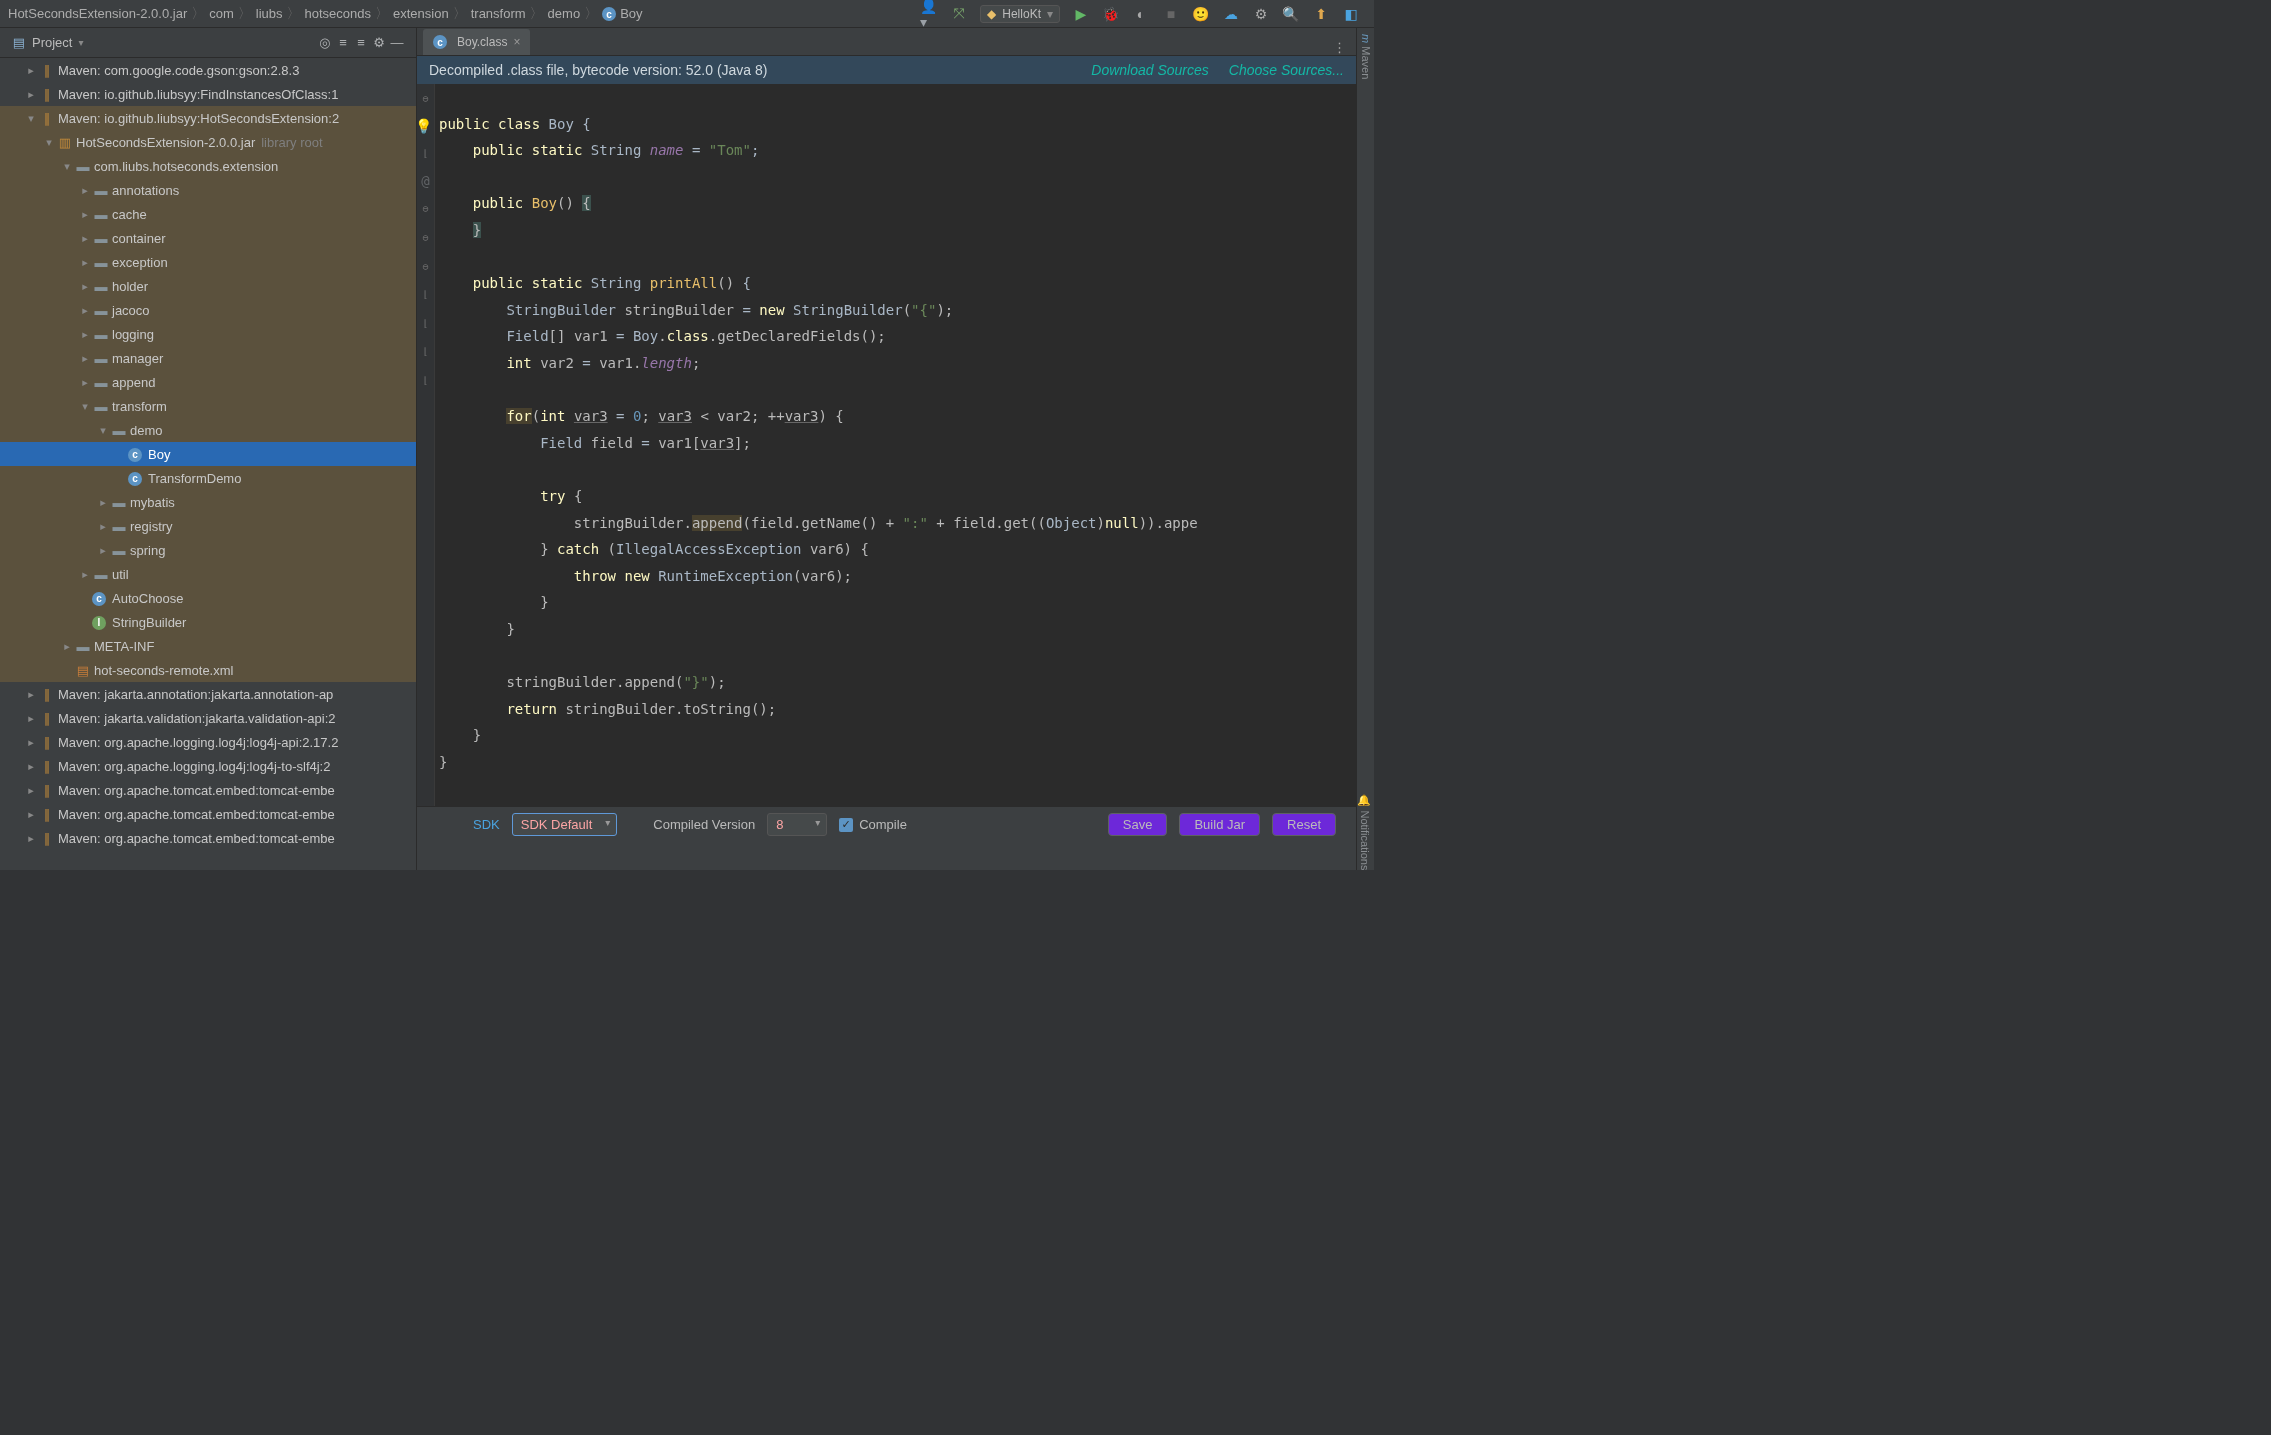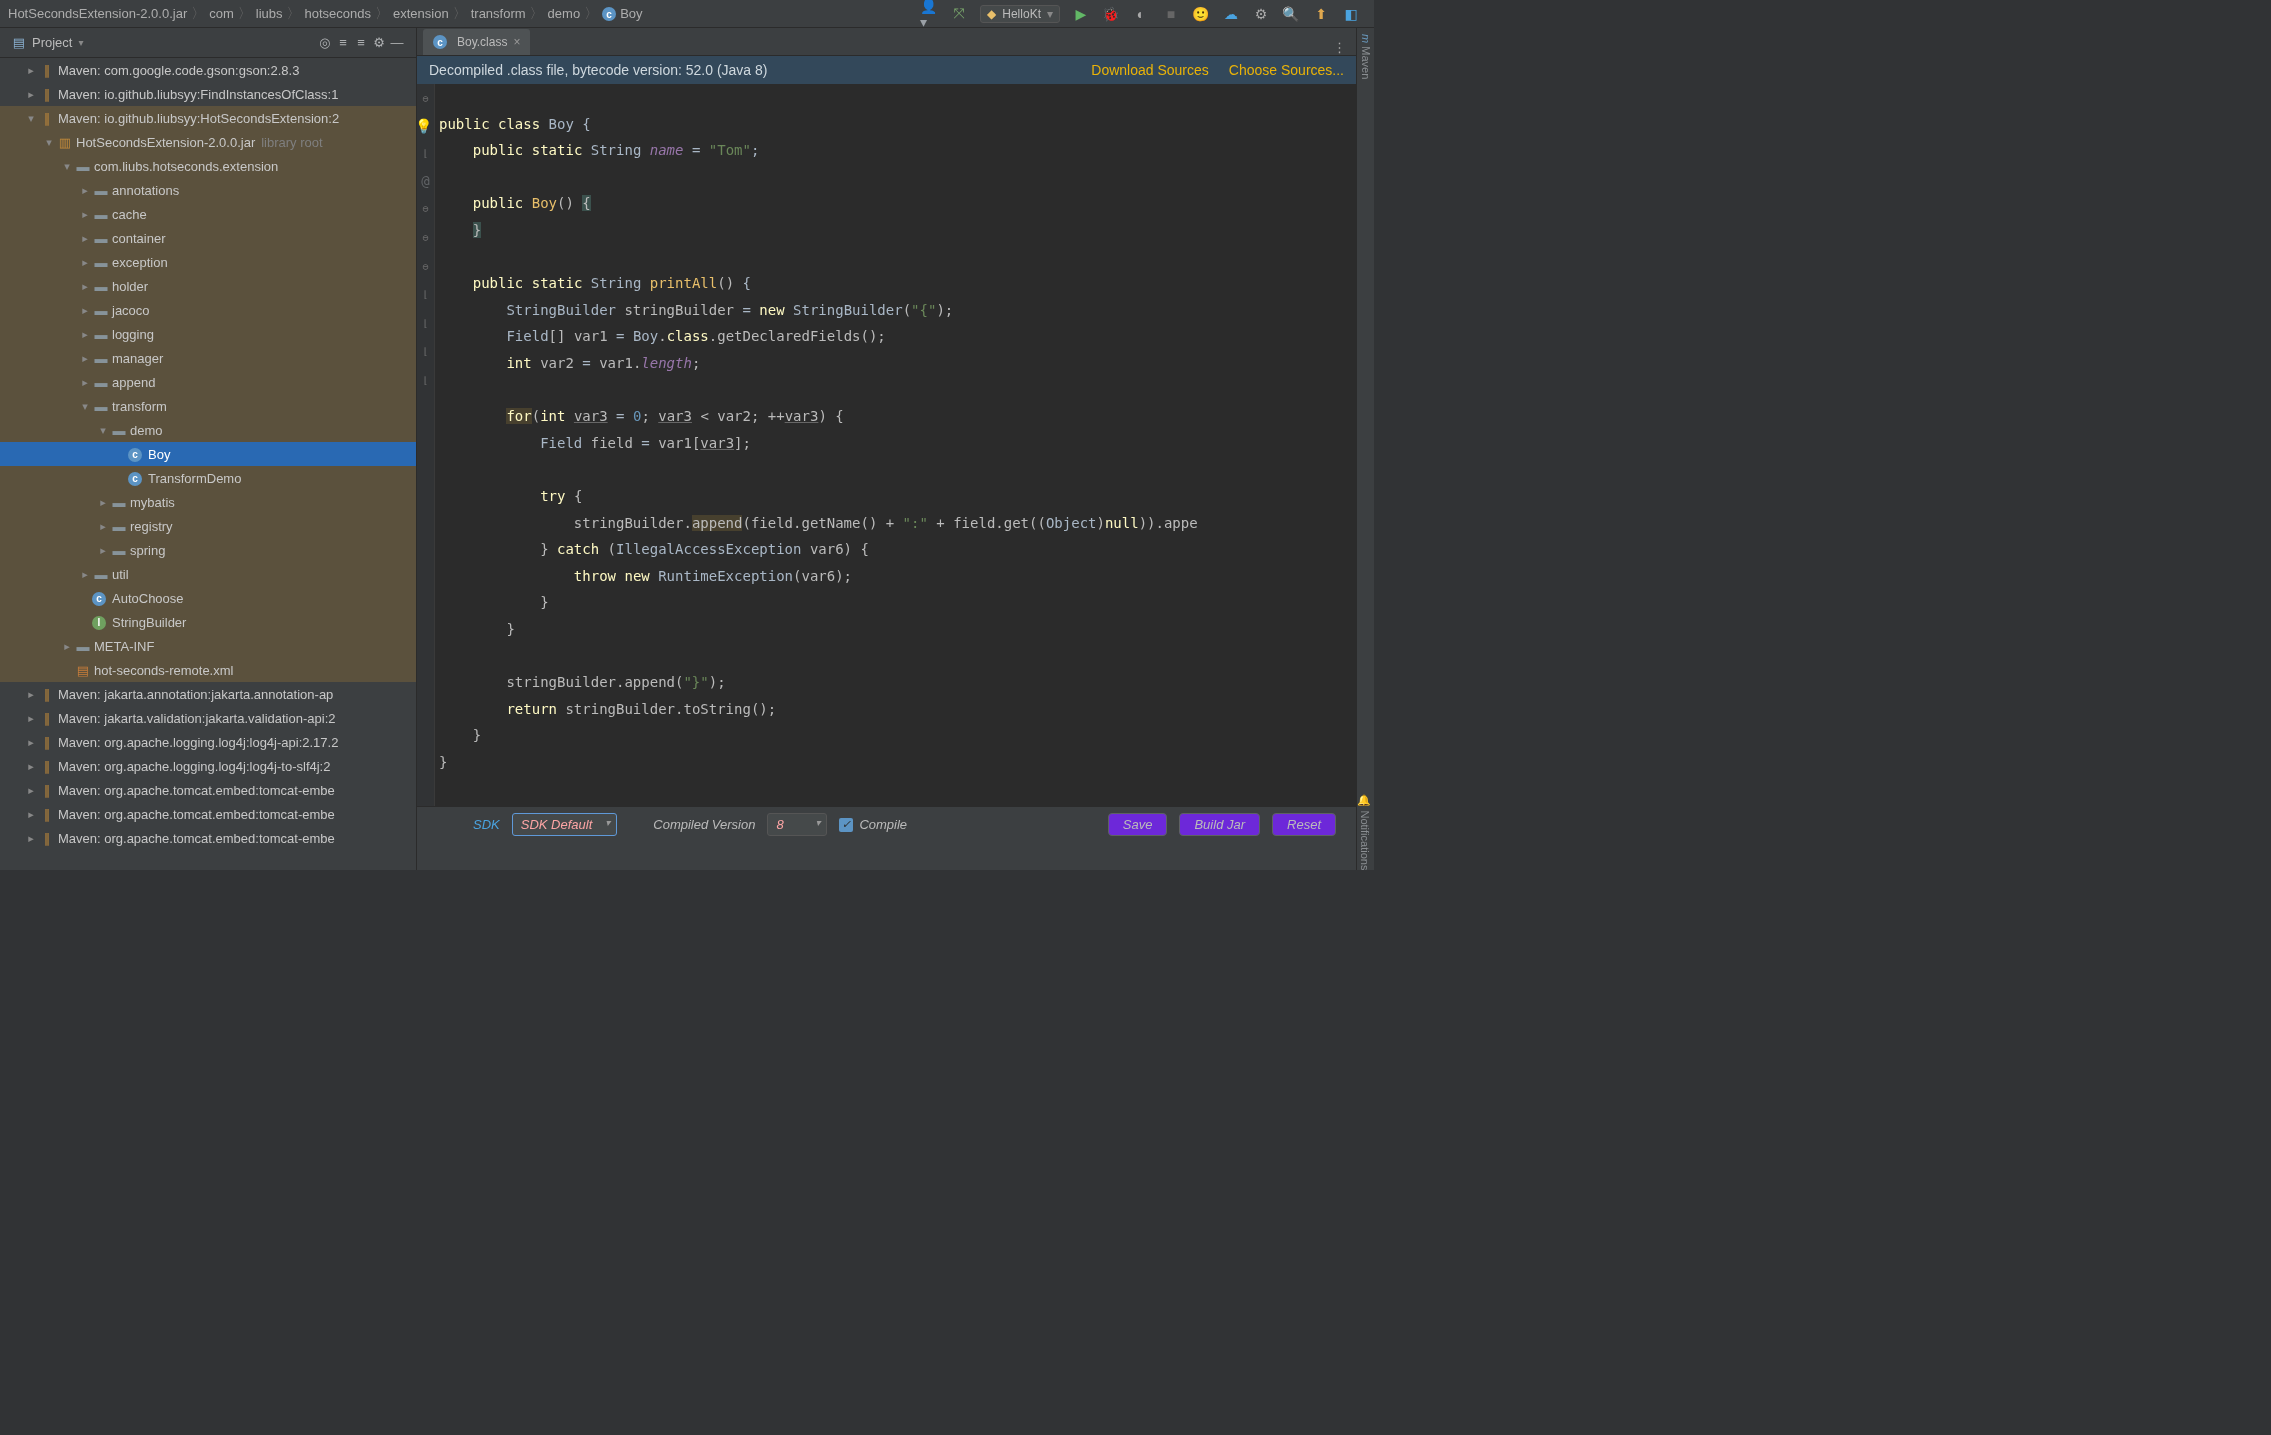--- a/index.html
+++ b/index.html
@@ -78,42 +78,42 @@
 .editor-side { flex: 1; display: flex; flex-direction: column; min-width: 0;}
 .tabrow { height: 28px; background: #3c3f41; border-bottom: 1px solid #2b2b2b; display: flex; align-items: flex-end; padding-left: 6px;}
 .tab { height: 26px; background: #4e5254; padding: 0 10px; display: flex; align-items: center; gap: 6px; border-top-left-radius: 3px; border-top-right-radius: 3px; font-size: 12px;}
 .tab .close { color: #999; font-size: 12px;}
 .tabrow .more { margin-left: auto; padding: 0 10px; color: #aaa;}
 .banner {
   background: #33485a; color: #cfd8de; padding: 6px 12px;
   display: flex; align-items: center; font-size: 14px;
 }
 .banner .links { margin-left: auto; display: flex; gap: 20px; }
-.banner .links a { color: #eab308; text-decoration: none; cursor: pointer;}
+.banner .links a { color: #14b8a6; text-decoration: none; cursor: pointer; font-style: italic;}
 .editor { flex: 1; display: flex; min-height: 0; background: #2b2b2b; font-family: Menlo, Consolas, monospace; font-size: 14px; line-height: 26.6px;}
 .gutter { width: 62px; text-align: right; padding-right: 10px; color: #606366; background: #313335; border-right: 1px solid #3a3a3a; user-select:none;}
 .gutter2 { width: 18px; background: #313335; color: #606366; border-right: 1px solid #3a3a3a; text-align: center;}
 .code { flex:1; padding-left: 4px; overflow: hidden; white-space: pre; }
 
 .kw  { color: #fef9c3; }
 .str { color: #6a8759; }
 .typ { color: #a9b7c6; } 
 .mth { color: #e8bf6a; } 
 .fld { color: #9876aa; font-style: italic;} 
 .num { color: #6897bb; }
 .op  { color: #a9b7c6; }
 .def { color: #a9b7c6; }
 .underln { text-decoration: underline; text-decoration-color: #666; }
 .hl-bg { background: #47402e; }
 .bulb { color: #f0c040; position: relative; left: -2px;}
 .lbrace-hl { background: #3b514d; }
 
 
 .chooser { height: 64px; background: #3c3f41; border-top: 1px solid #2b2b2b; display:flex; flex-direction:column;}
-.chooser-row { display:flex; align-items:center; gap: 12px; padding: 6px 20px 0 56px; font-style: italic; }
+.chooser-row { display:flex; align-items:center; gap: 12px; padding: 6px 20px 0 56px; }
 .chooser-row .lab { color: #4aa3df; font-size: 13px;}
 .select { background: #45494a; border: 1px solid #5f99d8; color: #fca5a5; padding: 3px 24px 3px 8px; border-radius: 3px; position: relative; font-size: 13px;}
 .select::after { content:"▾"; position:absolute; right:6px; color:#999; font-size: 10px;}
 .select.normal { border-color: #555;}
 .btn { background: #6d28d9; border:1px solid #5e6163; color:#bbb; padding: 3px 14px; border-radius: 4px; font-size: 13px;}
 .chk { display:flex; align-items:center; gap:6px;}
 .chk .box { width:14px; height:14px; background:#5c94c4; border-radius:2px; display:flex; align-items:center; justify-content:center; color:#2b2b2b; font-size:11px;}
 .bottom-tabs { display:flex; gap: 0; padding: 4px 0 0 10px; font-size: 12px;}
 .bottom-tabs .bt { padding: 3px 14px; color:#999;}
 .bottom-tabs .bt.active { color:#ddd; border-bottom: 2px solid #4e84c4;}

